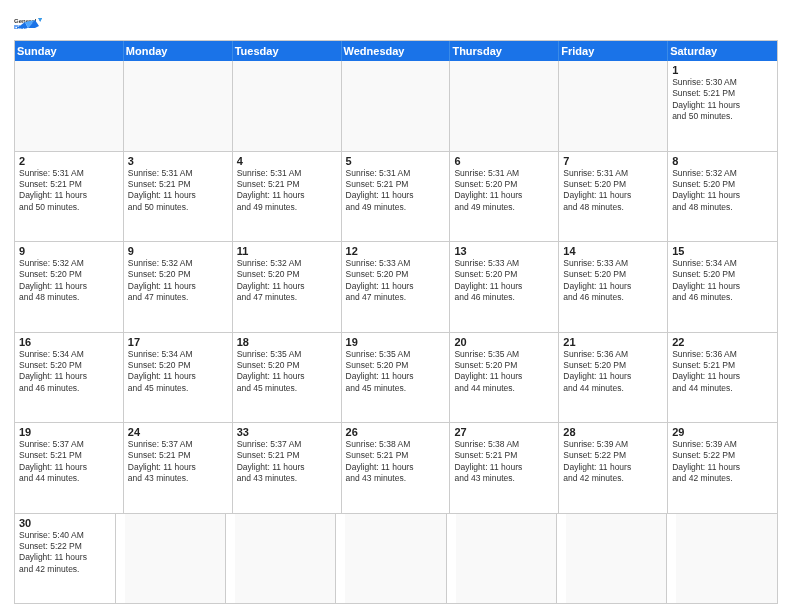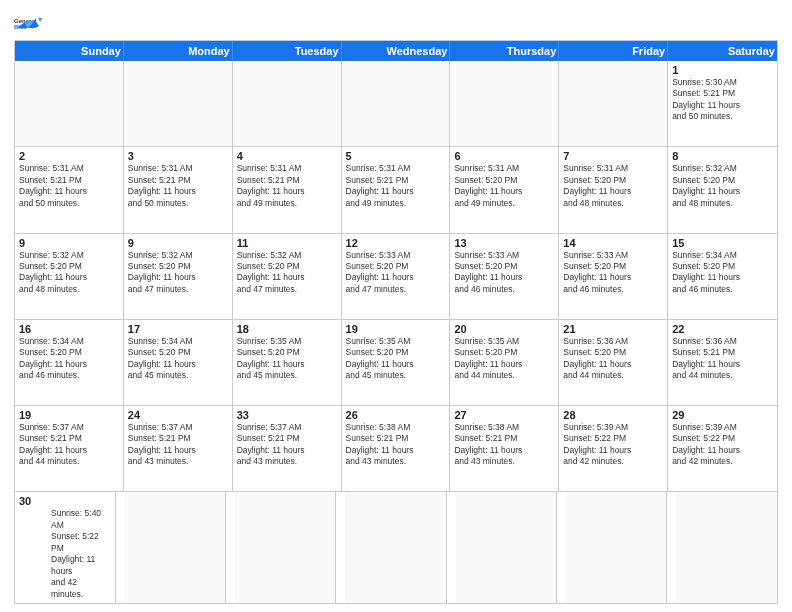--- a/index.html
+++ b/index.html
@@ -56,21 +56,21 @@
     }
     .cal-header {
       display: grid;
       grid-template-columns: repeat(7, 1fr);
       background: #1a73e8;
     }
     .cal-header-cell {
       color: #fff;
       font-size: 11px;
       font-weight: bold;
-      text-align: right;
+      text-align: left;
       padding: 4px 2px;
       border-right: 1px solid #3a8be8;
     }
     .cal-header-cell:last-child { border-right: none; }
     .cal-body {
       flex: 1;
       display: flex;
       flex-direction: column;
     }
     .cal-row {
@@ -358,21 +358,21 @@
             <span class="day-num">29</span>
             <div class="cell-text" style="white-space: pre-line;">Sunrise: 5:39 AM
 Sunset: 5:22 PM
 Daylight: 11 hours
 and 42 minutes.</div>
           </div>
         </div>
         <div class="cal-row">
           <div class="cal-cell">
             <span class="day-num">30</span>
-            <div class="cell-text" style="white-space: pre-line; margin-left: 32px;">Sunrise: 5:40 AM
+            <div class="cell-text" style="white-space: pre-line;">Sunrise: 5:40 AM
 Sunset: 5:22 PM
 Daylight: 11 hours
 and 42 minutes.</div>
           </div>
           <div class="cal-cell empty"></div>
           <div class="cal-cell empty"></div>
           <div class="cal-cell empty"></div>
           <div class="cal-cell empty"></div>
           <div class="cal-cell empty"></div>
           <div class="cal-cell empty"></div>

